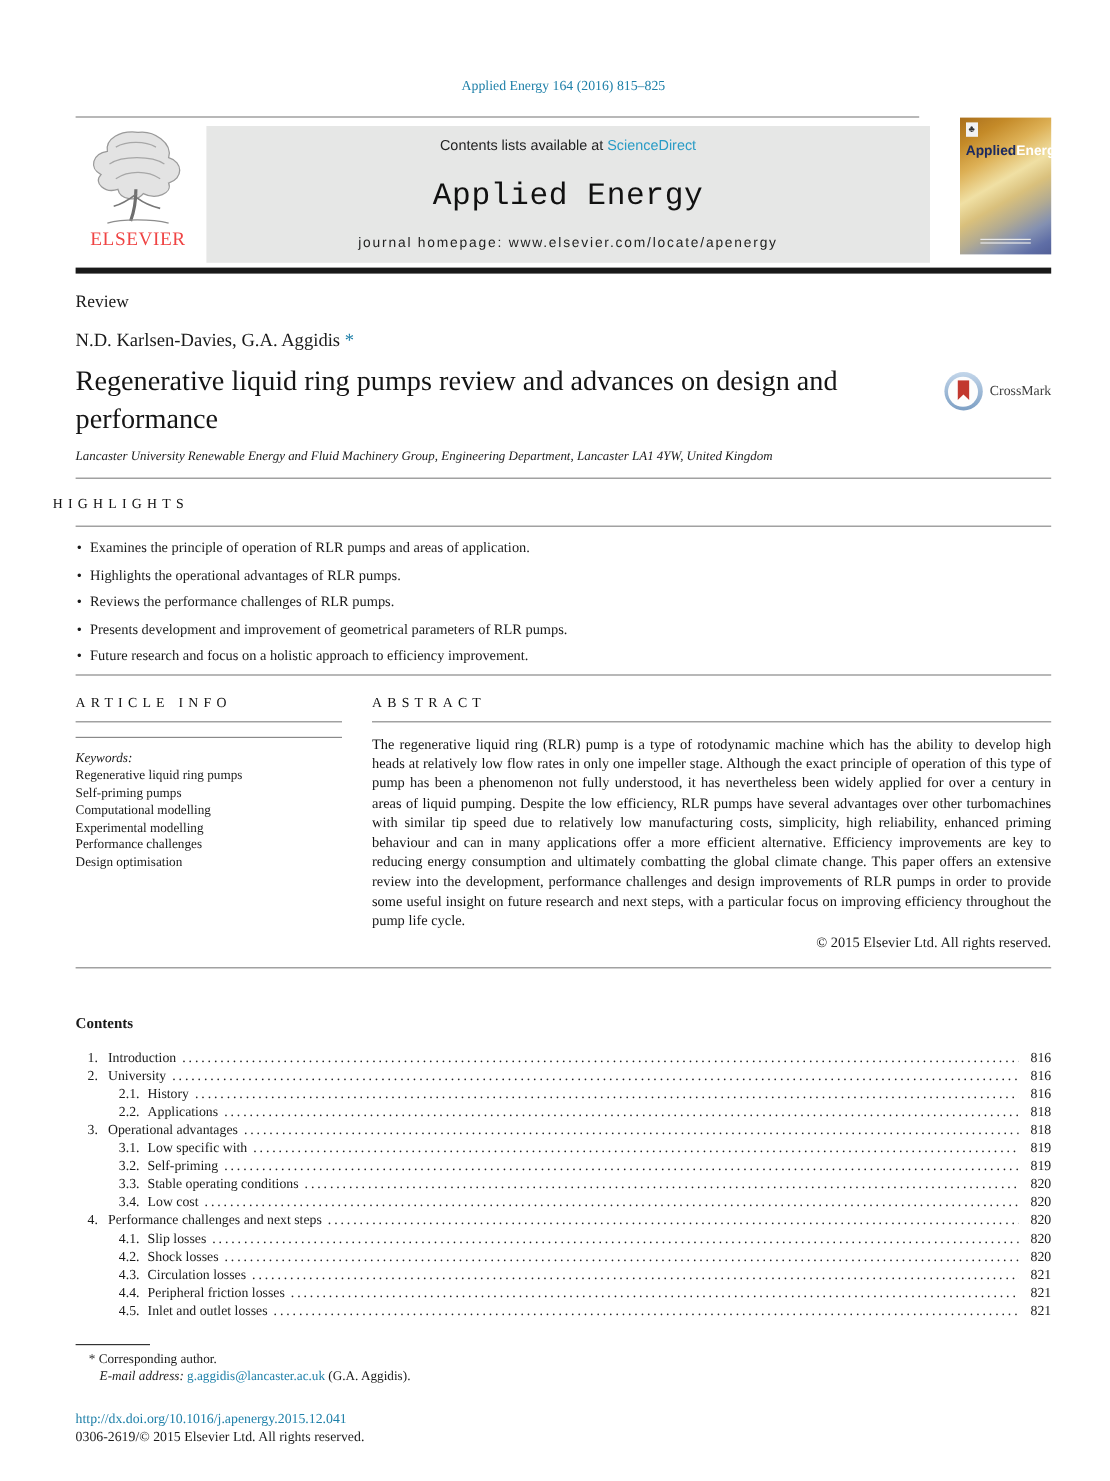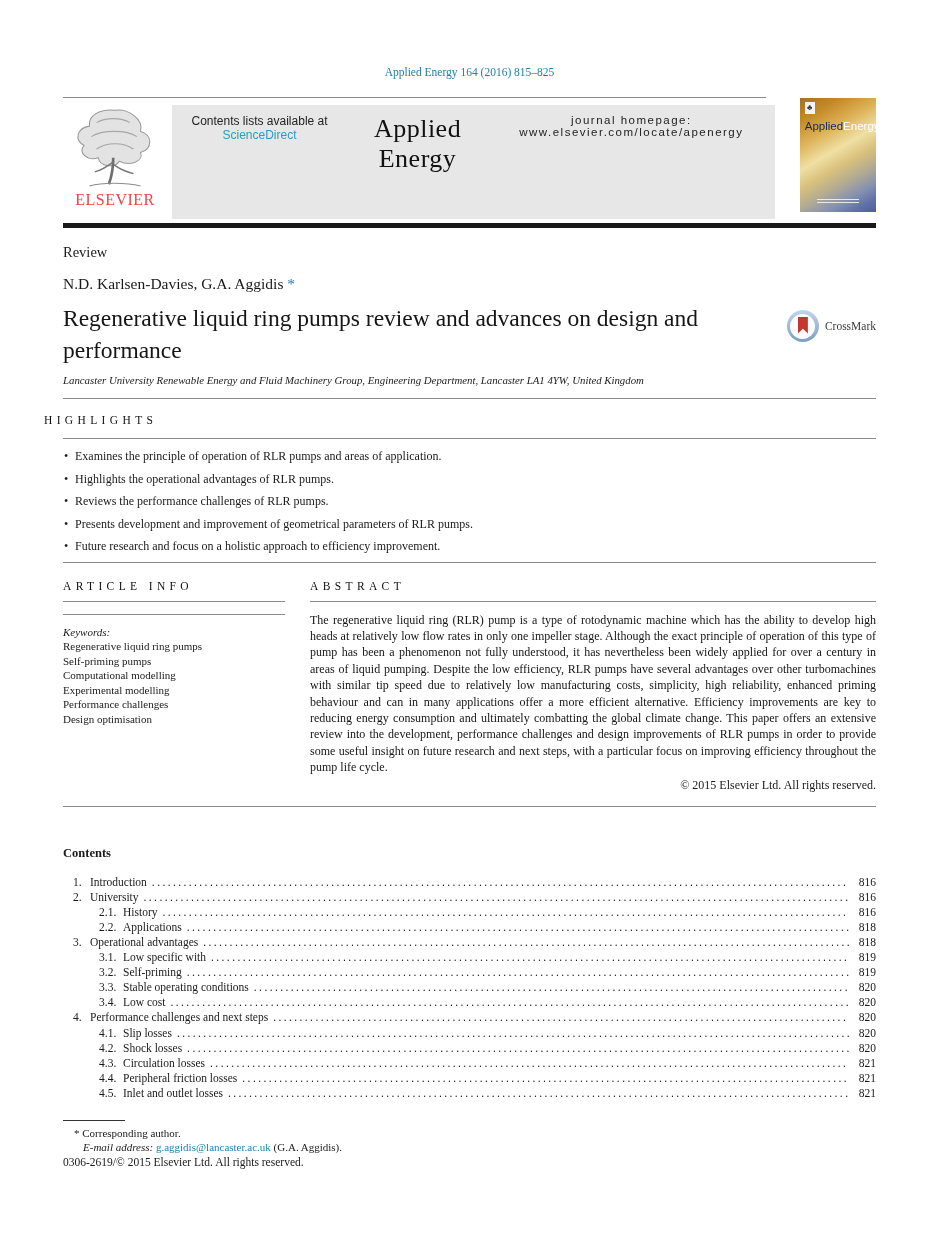--- a/index.html
+++ b/index.html
@@ -19,39 +19,39 @@
   .rule-top { margin-top:19px; width:703px; }
   .header-row { margin-top:7px; display:flex; height:114px; }
   .logo-block { width:112px; text-align:center; }
   .logo-block svg { display:block; margin:0 auto; }
   .elsevier-word {
     font-size:16px; color:#ef4444; letter-spacing:0.5px; margin-top:-2px;
     font-family:"Liberation Serif",serif;
   }
   .graybox {
     width:656px; margin-left:5px; background:#e6e7e6; text-align:center;
-    display:flex; flex-direction:row; justify-content:space-between;
+    display:flex; flex-direction:column; justify-content:space-between;
     padding:9px 0 10px 0;
   }
   .graybox .line1 { font-size:12px; color:#222; }
-  .journal-title { font-size:26px; letter-spacing:0.5px; color:#111; }
+  .journal-title { font-size:26px; letter-spacing:0.5px; color:#111;font-family:Liberation Mono, monospace; }
   .homepage-line { font-size:11.5px; letter-spacing:0.13em; color:#222; }
   .cover {
     width:83px; height:114px; margin-left:25px; margin-top:-7px; position:relative;
     background:
       linear-gradient(150deg, #b0761f 0%, #c98f2c 14%, #e3bd62 30%,
         #f3e6ae 46%, #e9d astro 0), 
       #c98f2c;
   }
   .cover { background:linear-gradient(150deg,#a96f1d 0%,#c48a28 15%,#ddb055 30%,#f0e0a4 46%,#d9c07c 58%,#b3ab91 70%,#8390b2 82%,#5f6ea6 92%,#525f97 100%); }
   .cover-logo {
     position:absolute; top:4px; left:5px; width:10px; height:12px; background:#f2f2f2;
     font-size:8px; line-height:12px; text-align:center; color:#333;
   }
-  .cover-title { position:absolute; top:22px; left:5px; font-size:11.5px; font-weight:normal; letter-spacing:0; }
+  .cover-title { position:absolute; top:22px; left:5px; font-size:11.5px; font-weight:bold; letter-spacing:0; }
   .cover-title .p1 { color:#1b2a60; }
   .cover-title .p2 { color:#ffffff; }
   .cover-foot { position:absolute; bottom:9px; left:50%; transform:translateX(-50%); width:42px; }
   .cover-foot div { height:1px; background:#e9e9e9; margin-top:2px; }
   .black-bar { margin-top:4px; height:5px; background:#191919; }
 
   
   .review-label { margin-top:16px; font-size:14.5px; }
   .title-row { position:relative; margin-top:9px; }
   .paper-title { font-size:23.5px; line-height:32px; width:640px; color:#151515; }
@@ -307,15 +307,16 @@
   <div class="content foot-rule"></div>
   <div class="content foot-corr">
     <span>*</span>
     <span>Corresponding author.</span>
   </div>
   <div class="content foot-email">
     <span class="lbl">E-mail address:</span>
     <span class="link">g.aggidis@lancaster.ac.uk</span>
     <span>(G.A. Aggidis).</span>
   </div>
+  <div class="content doi-line link">http://dx.doi.org/10.1016/j.apenergy.2015.12.041</div>
   <div class="content issn-line">0306-2619/© 2015 Elsevier Ltd. All rights reserved.</div>
 
 </div>
 
 </body></html>

